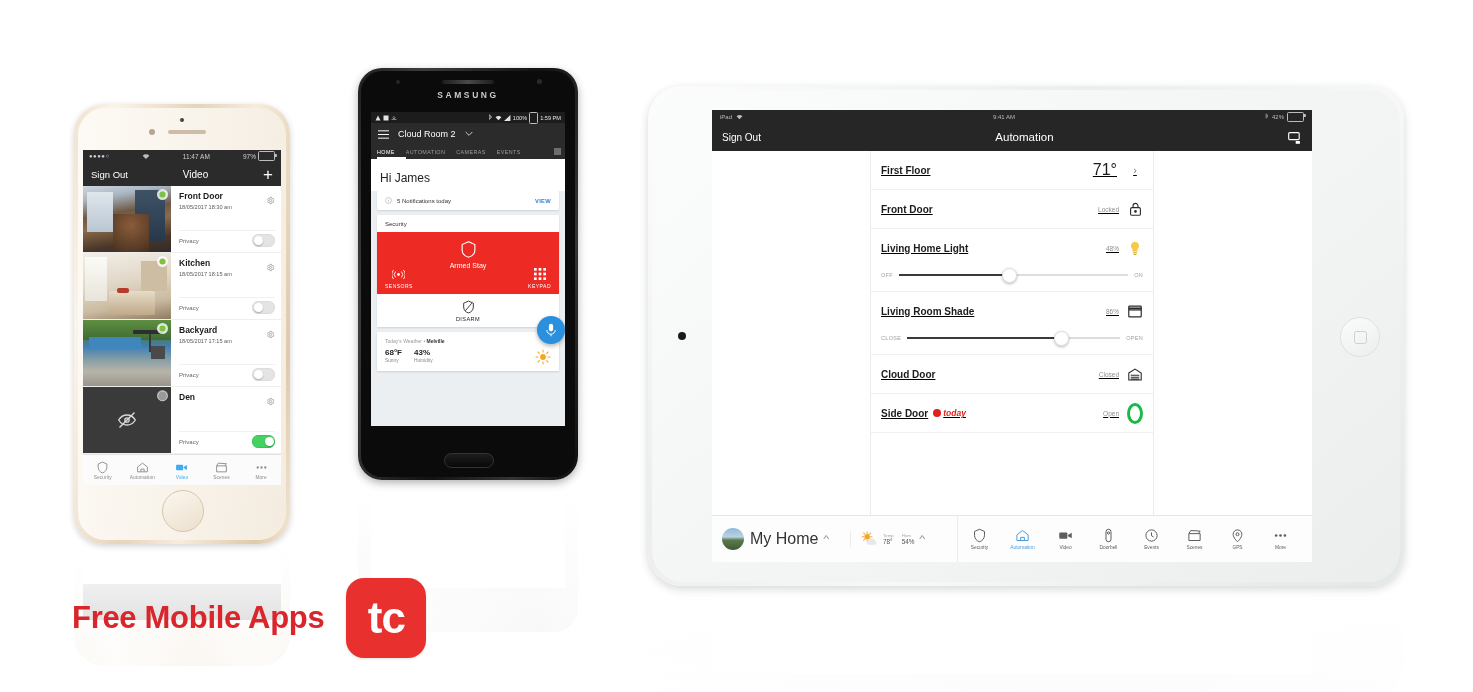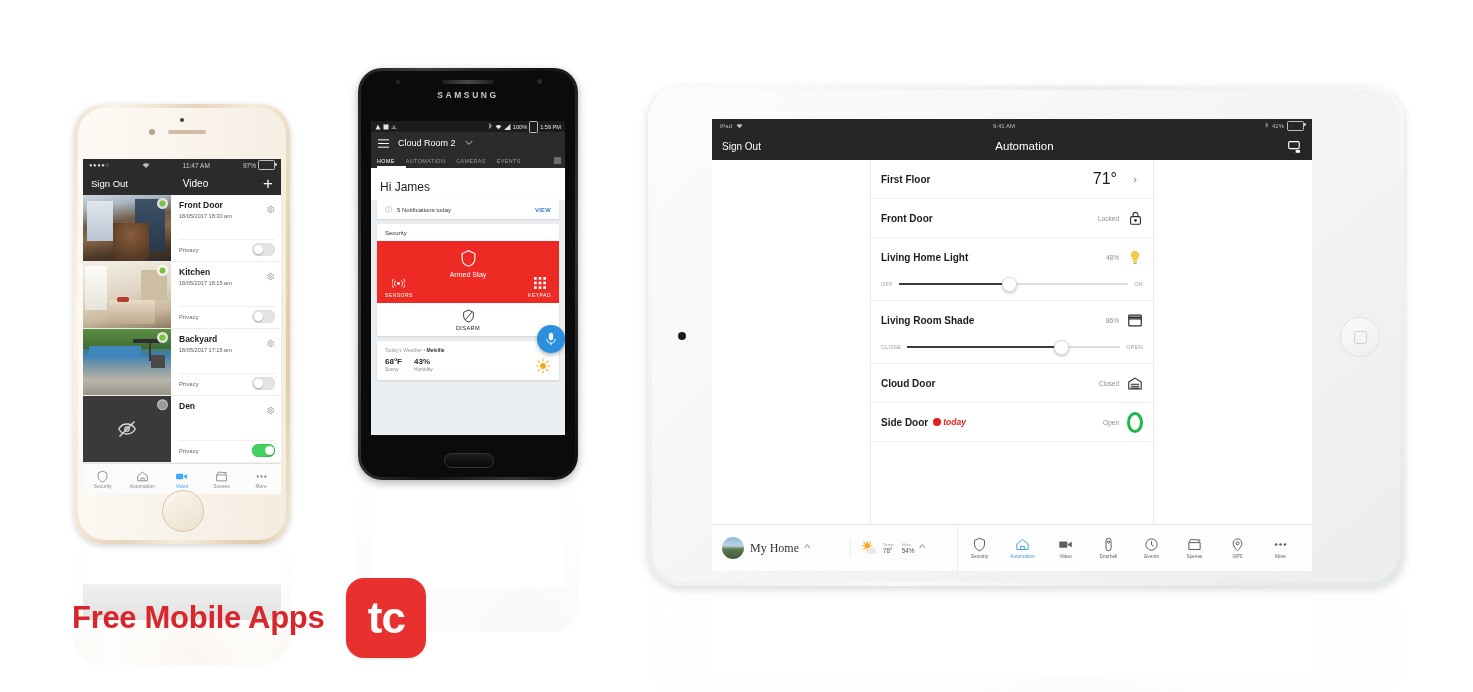--- a/index.html
+++ b/index.html
@@ -1,20 +1,20 @@
 <!DOCTYPE html>
 <html><head>
 <meta charset="utf-8">
 <style>
   html,body{margin:0;padding:0;background:#ffffff;}
   body{width:1473px;height:692px;position:relative;overflow:hidden;
        font-family:"Liberation Sans","DejaVu Sans",sans-serif;
        -webkit-font-smoothing:antialiased;}
   .stage{position:absolute;inset:0;}
-  .nosel{user-select:none;margin-top:9px;}
+  .nosel{user-select:none;}
 
   
   #iphone{position:absolute;left:74px;top:104px;width:216px;height:440px;}
   .ip-body{position:absolute;inset:0;border-radius:30px;
      background:linear-gradient(100deg,#efe2cf 0%,#fbf4e9 14%,#e6d4bb 42%,#f6ecdd 62%,#dfcaaa 88%,#f2e7d4 100%);
      box-shadow:0 2px 6px rgba(0,0,0,.18);}
   .ip-inner{position:absolute;left:4px;top:4px;right:4px;bottom:4px;border-radius:27px;
      background:linear-gradient(95deg,#fdfaf5,#f4ece0);}
   .ip-screen{position:absolute;left:9px;top:46px;width:198px;height:335px;background:#fff;overflow:hidden;}
   .ip-speaker{position:absolute;left:50%;top:26px;width:38px;height:4px;margin-left:-14px;
@@ -135,21 +135,21 @@
 
   .pd-status{height:13px;background:#262626;color:#b9b9b9;font-size:6px;display:flex;align-items:center;padding:0 8px;}
   .pd-status .time{flex:1;text-align:center;}
   .pd-status .right{display:flex;align-items:center;gap:3px;}
   .pd-nav{height:28px;background:#262626;color:#fff;display:flex;align-items:center;padding:0 10px;}
   .pd-nav .so{font-size:10px;}
   .pd-nav .ttl{flex:1;text-align:center;font-size:11.5px;}
   .pd-nav .cast{width:14px;height:13px;}
   .pd-main{position:relative;height:calc(452px - 41px - 46px);display:flex;justify-content:center;background:#fff;}
   .pd-col{width:282px;border-left:1px solid #ececec;border-right:1px solid #ececec;}
-  .pd-row{display:flex;align-items:center;padding:0 10px;height:38px;border-bottom:1px solid #f0f0f0;}
+  .pd-row{display:flex;align-items:center;padding:0 10px;height:38px;border-bottom:1px solid #f0f0f0;text-decoration:underline;}
   .pd-row .nm{font-size:10px;color:#1b1b1b;font-weight:600;}
   .pd-row .sp{flex:1;}
   .pd-row .val{font-size:6.5px;color:#8d8d8d;margin-right:8px;}
   .pd-row .valbig{font-size:16px;color:#1b1b1b;margin-right:10px;font-weight:400;}
   .pd-row .chev{color:#7a7a7a;font-size:11px;}
   .pd-row .ic{width:16px;display:flex;justify-content:center;}
   .pd-slider{padding:2px 10px 10px;display:flex;align-items:center;gap:6px;border-bottom:1px solid #f0f0f0;}
   .pd-slider .e{font-size:5.5px;color:#a0a0a0;letter-spacing:.3px;}
   .pd-track{flex:1;position:relative;height:12px;display:flex;align-items:center;}
   .pd-track .ln{position:absolute;left:0;right:0;height:1.4px;background:#ddd;}
@@ -159,21 +159,21 @@
   .aug{display:inline-flex;align-items:center;gap:2px;margin-left:5px;color:#e0201b;
      font-size:8.5px;font-style:italic;font-weight:700;}
   .aug .dot{width:8px;height:8px;border-radius:50%;background:#e0201b;display:inline-block;}
   .ring{width:15px;height:15px;border-radius:50%;border:3px solid #1cb84a;}
 
   .pd-tabbar{position:absolute;left:0;right:0;bottom:0;height:46px;background:#fdfdfd;border-top:1px solid #e6e6e6;
      display:flex;align-items:center;padding:0 10px;}
   .pd-home-chip{display:flex;align-items:center;gap:6px;width:128px;}
   .pd-avatar{width:22px;height:22px;border-radius:50%;overflow:hidden;
      background:linear-gradient(180deg,#8fb9d8 0%,#bcd2e2 40%,#5c7a4d 55%,#3e5a36 100%);}
-  .pd-home-chip .nm{font-size:12px;color:#333;font-family:Liberation Serif, serif;}
+  .pd-home-chip .nm{font-size:16px;color:#333;}
   .caret{font-size:9px;color:#8d8d8d;transform:scaleX(1.4);}
   .pd-wx{display:flex;align-items:center;gap:5px;border-left:1px solid #ececec;padding-left:10px;width:96px;}
   .pd-wx .stat{display:flex;gap:8px;}
   .pd-wx .s .l{font-size:4.4px;color:#a5a5a5;}
   .pd-wx .s .v{font-size:6.4px;color:#555;}
   .pd-tabs{flex:1;display:flex;border-left:1px solid #ececec;height:100%;align-items:center;}
   .pd-tab{flex:1;display:flex;flex-direction:column;align-items:center;gap:2px;color:#5e5e5e;}
   .pd-tab svg{width:15px;height:15px;}
   .pd-tab .t{font-size:4.8px;}
   .pd-tab.active{color:#4a9ede;}

